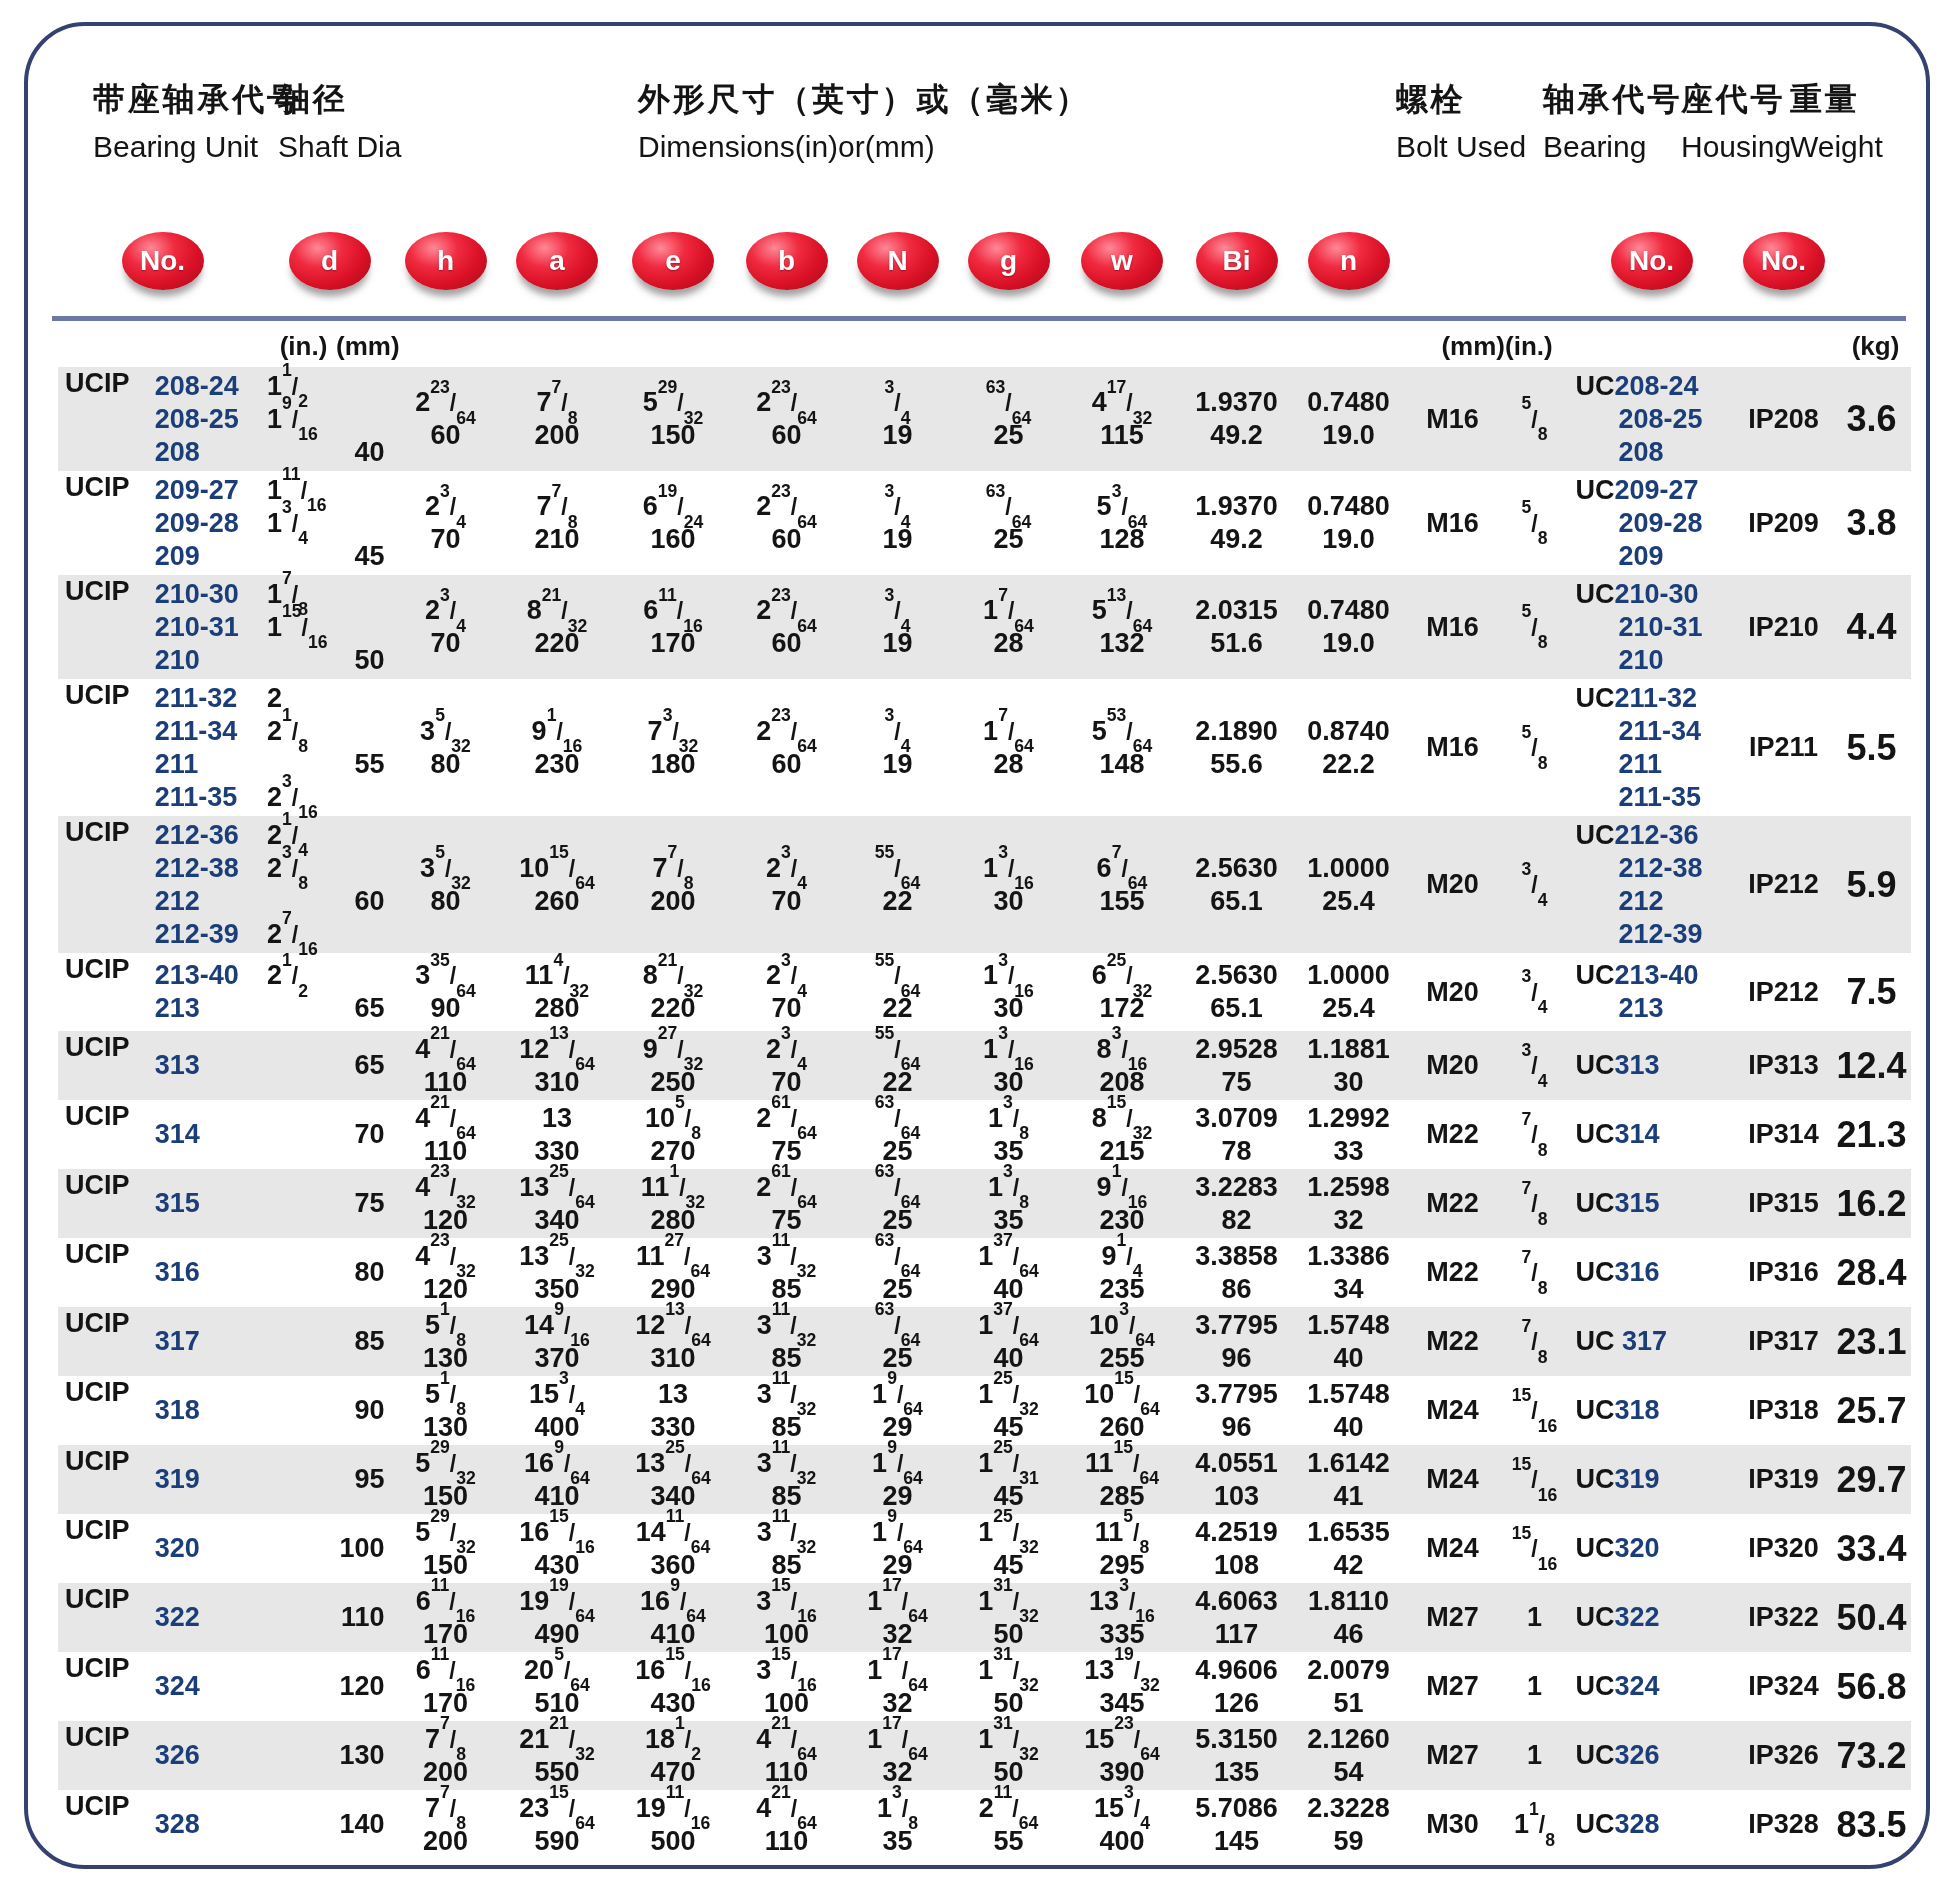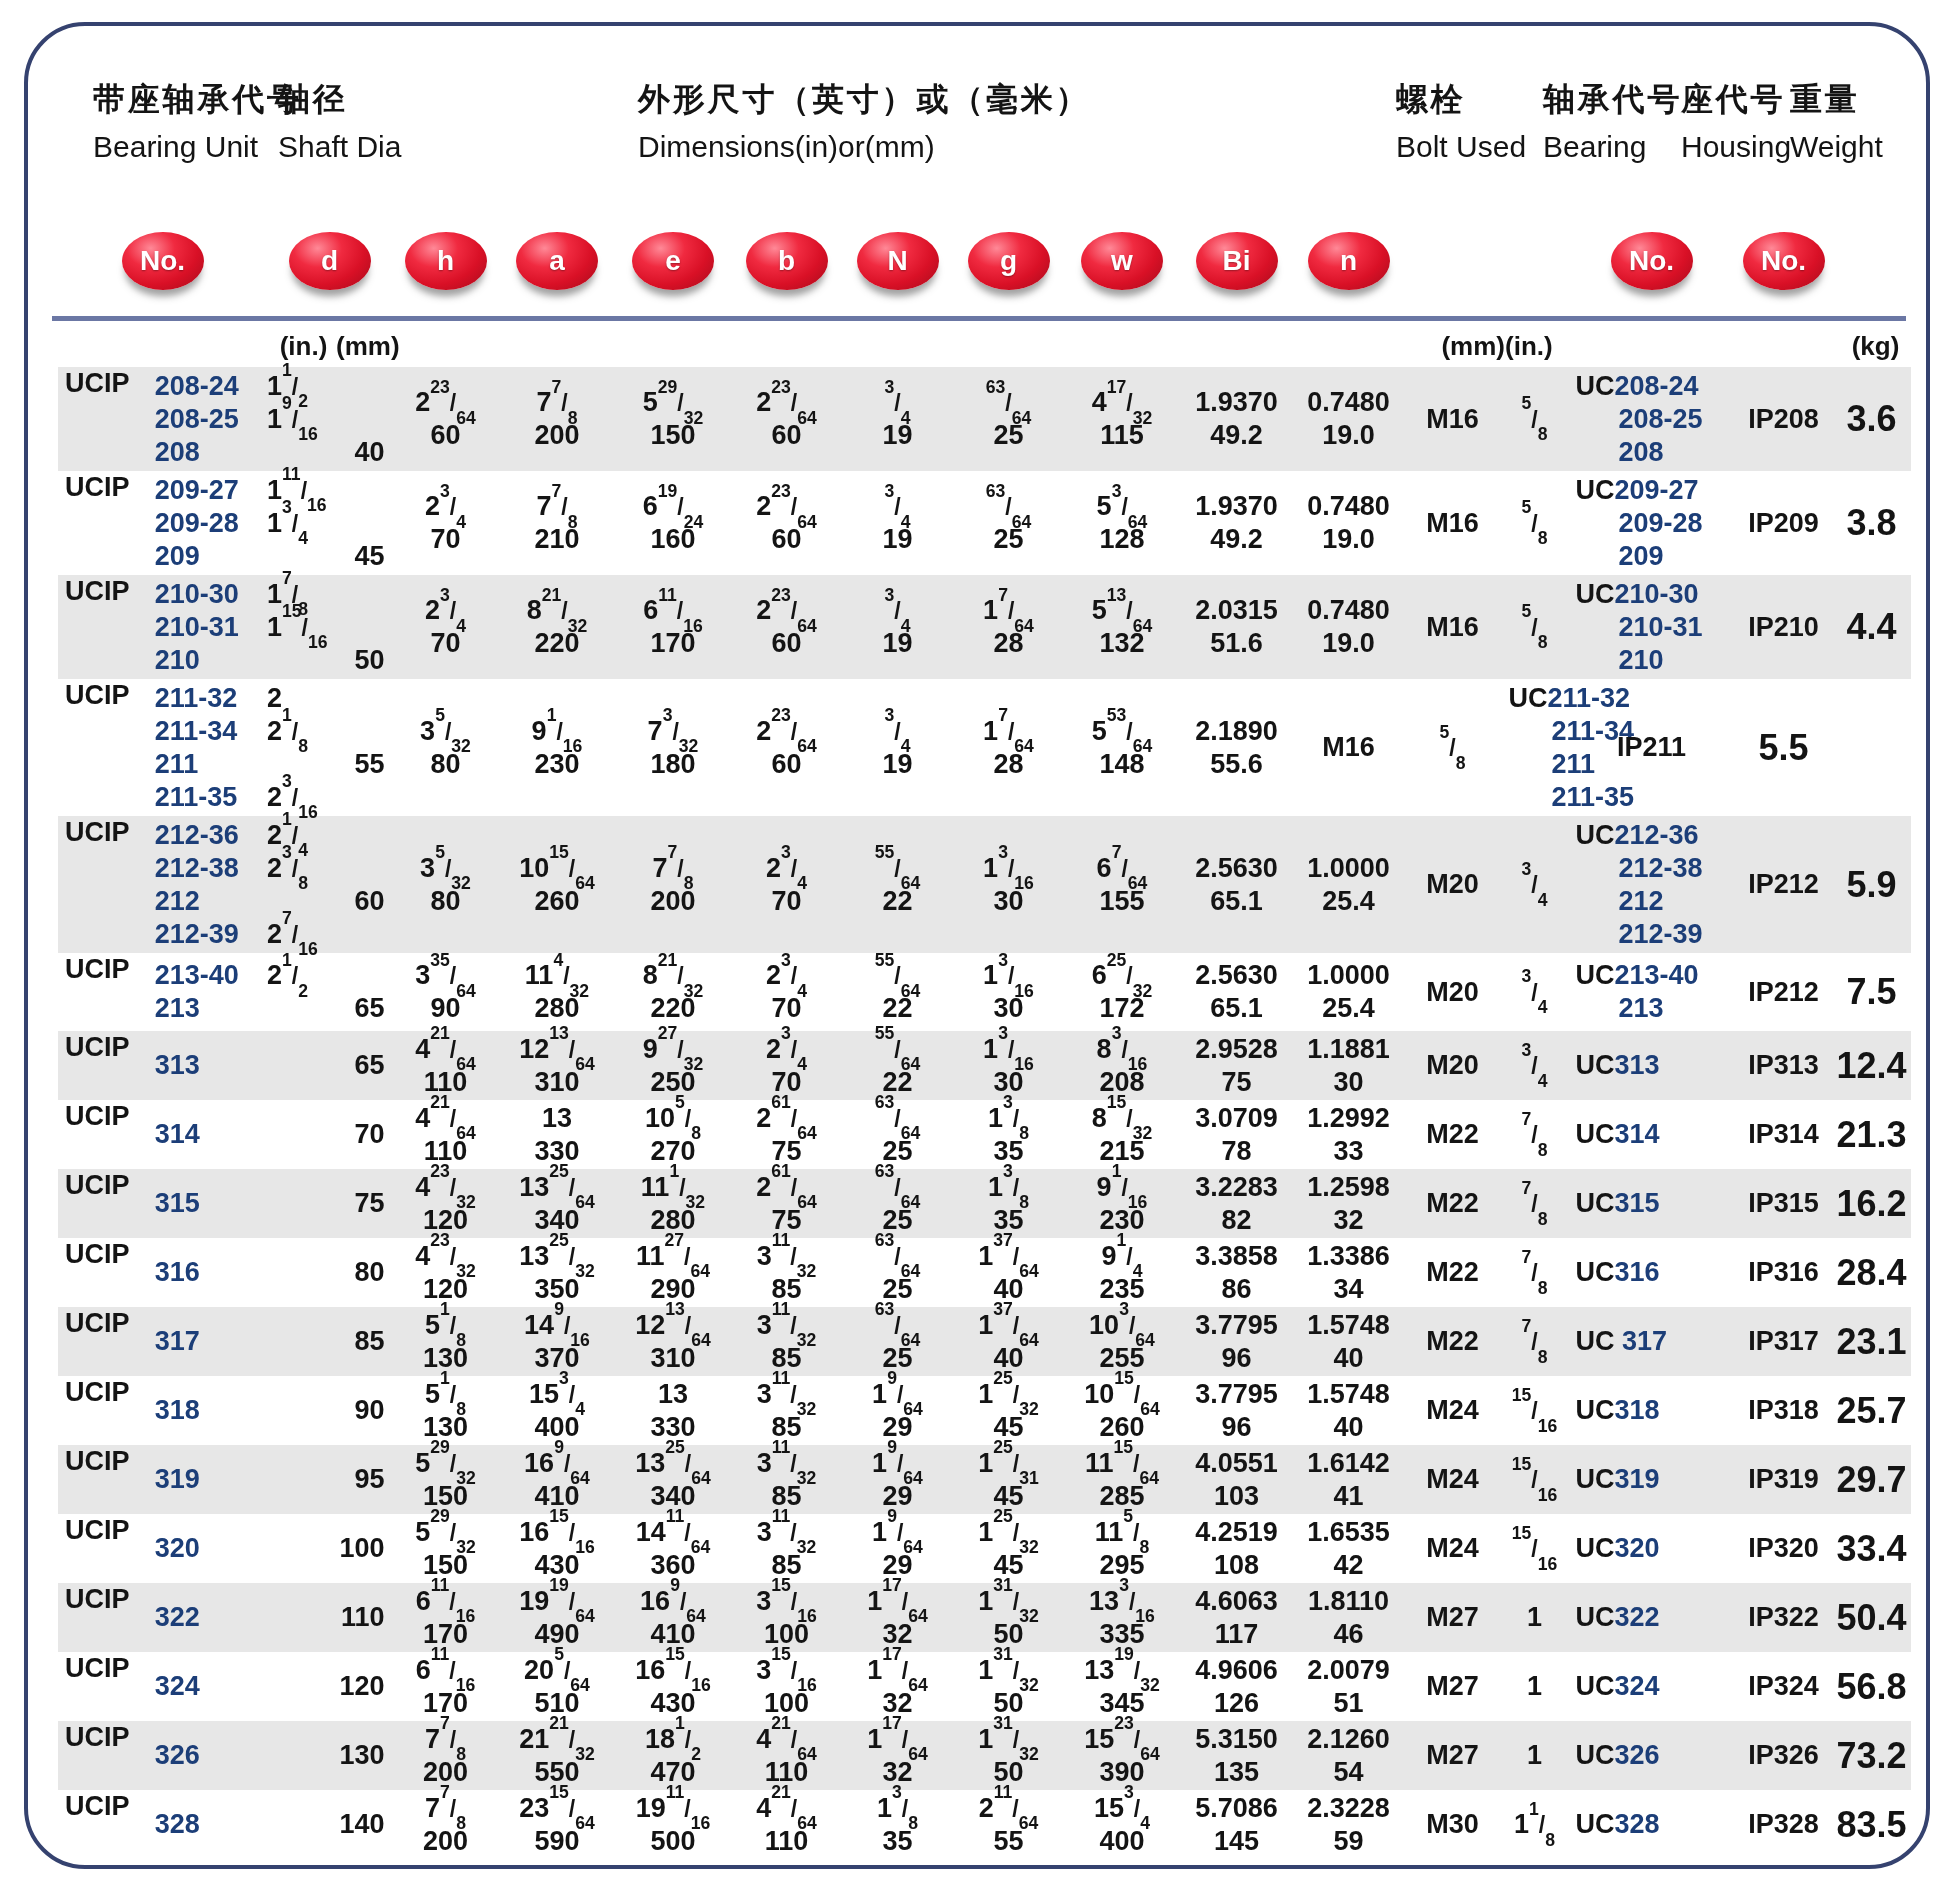--- a/index.html
+++ b/index.html
@@ -367,20 +367,24 @@
         <div class="line">28</div>
       </div>
       <div class="stack c-dim">
         <div class="line"><span>5</span><sup class="fr">53</sup><span class="sl">/</span><sub class="fr">64</sub></div>
         <div class="line">148</div>
       </div>
       <div class="stack c-dim">
         <div class="line">2.1890</div>
         <div class="line">55.6</div>
       </div>
+      <div class="stack c-dim">
+        <div class="line">0.8740</div>
+        <div class="line">22.2</div>
+      </div>
       <div class="c-bolt">M16</div>
       <div class="c-bolt"><sup class="fr">5</sup><span class="sl">/</span><sub class="fr">8</sub></div>
       <div class="stack c-bearing">
         <div class="line"><span class="pre">UC</span><span class="blue">211-32</span></div>
         <div class="line indent blue">211-34</div>
         <div class="line indent blue">211</div>
         <div class="line indent blue">211-35</div>
       </div>
       <div class="c-housing">IP211</div>
       <div class="c-weight">5.5</div>

